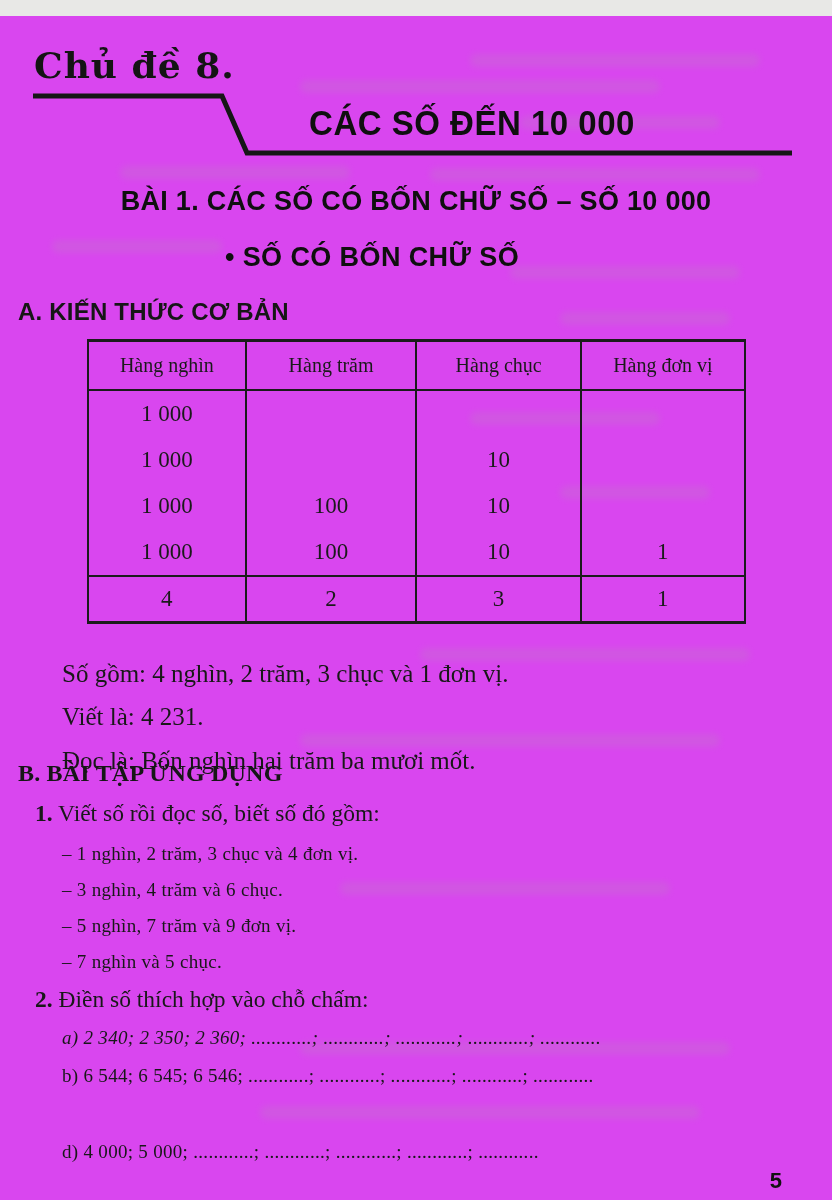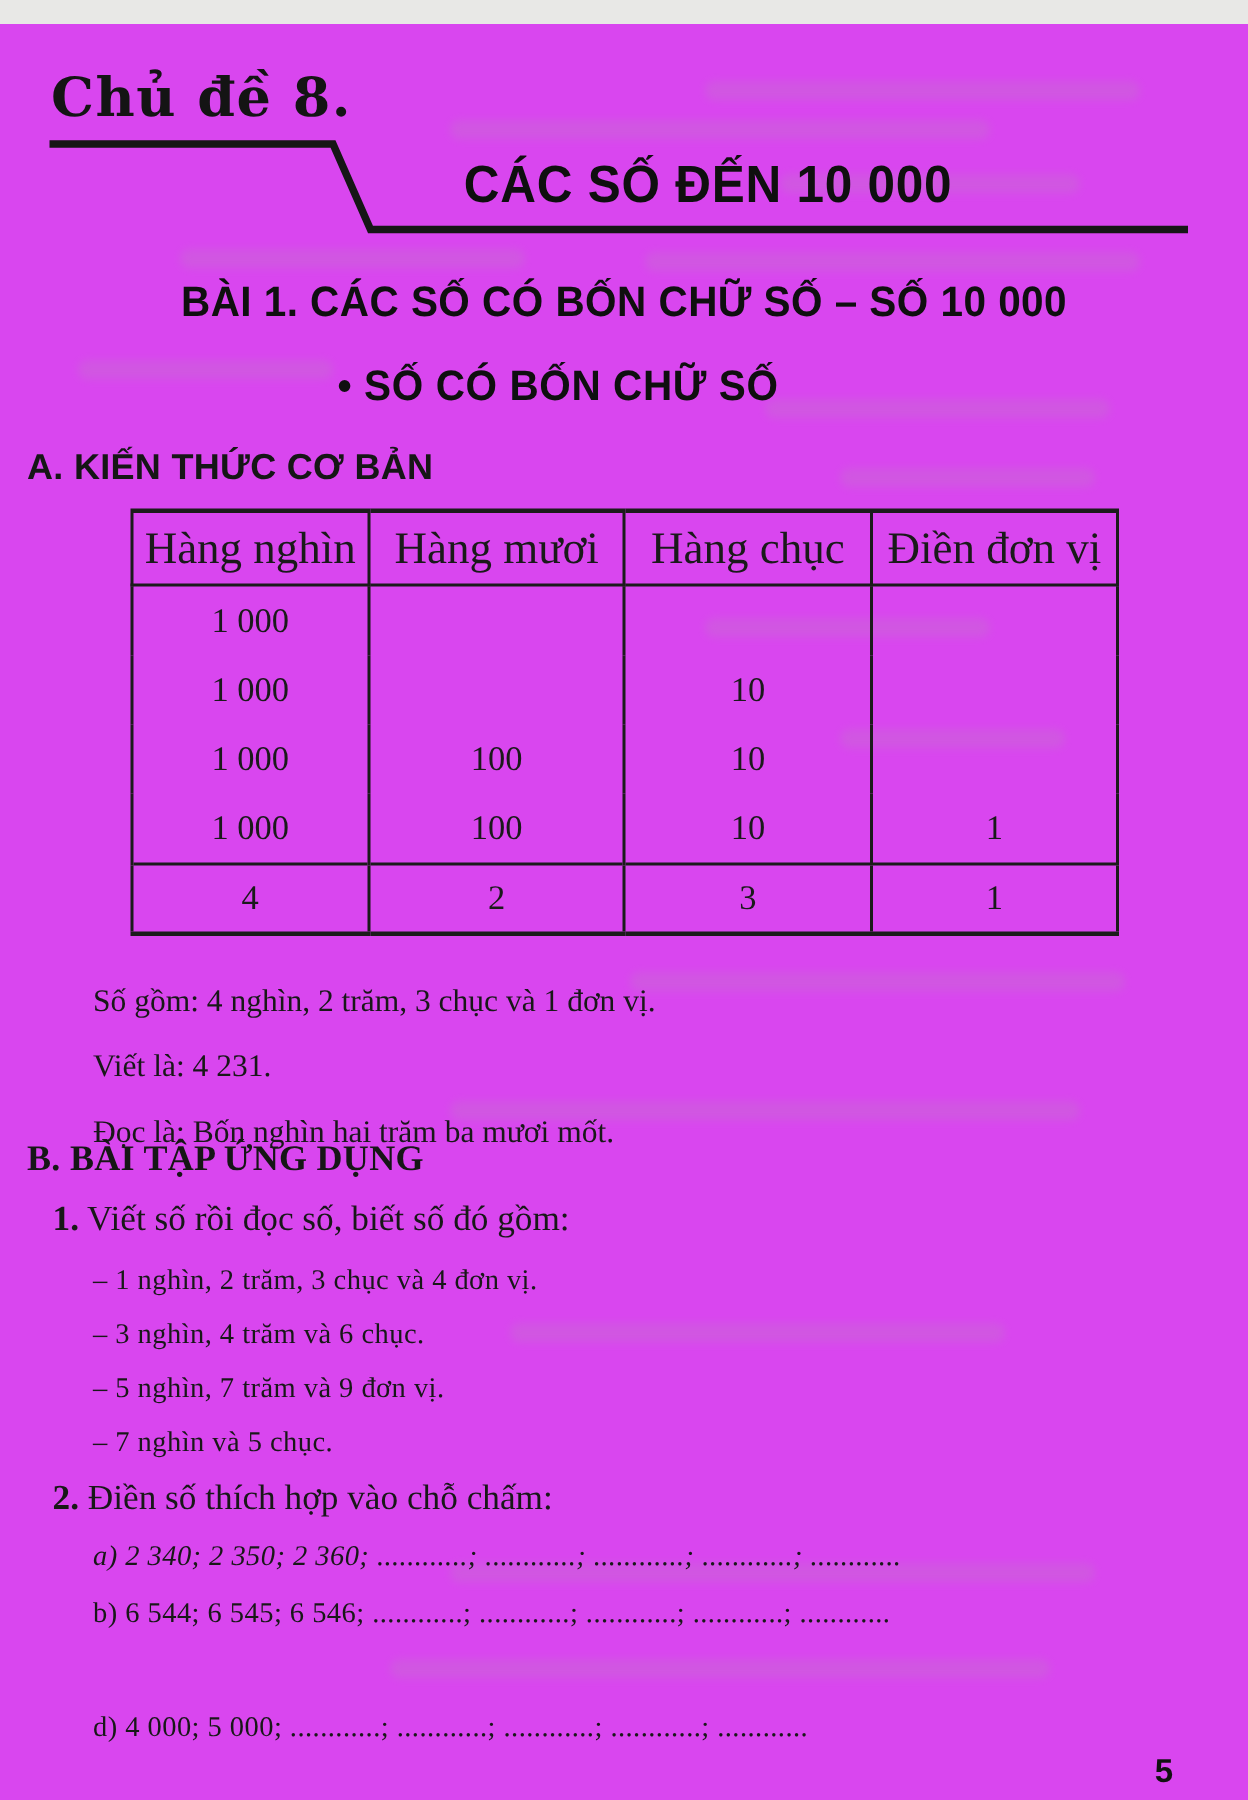--- a/index.html
+++ b/index.html
@@ -61,33 +61,33 @@
     color:#1a1a1a;
   }
   .kb-table td, .kb-table th {
     border-left:2px solid #1b1b1b;
     border-right:2px solid #1b1b1b;
     font-weight:400; padding:0;
   }
   .kb-table thead th {
     border-top:3px solid #1b1b1b;
     border-bottom:2px solid #1b1b1b;
-    height:47px; font-size:30px;
+    height:47px; font-size:20px;
   }
   .kb-table tbody td { height:46px; }
   .kb-table .summary td {
     border-top:2px solid #1b1b1b;
     border-bottom:3px solid #1b1b1b;
     height:44px;
   }
 
   
   .note-line {
     position:absolute; left:62px;
-    font-size:21px; line-height:1.25; color:#181818;
+    font-size:25px; line-height:1.25; color:#181818;
   }
   #note-0 { top:617px; }
   #note-1 { top:660px; }
   #note-2 { top:704px; }
 
   .exercise-head { position:absolute; left:35px; font-size:23.5px; color:#181818; }
   .exercise-head .ex-num { font-weight:700; }
   #ex1-head { top:784px; }
   #ex2-head { top:970px; }
 
@@ -153,23 +153,23 @@
   <table class="kb-table">
     <colgroup>
         <col style="width:24%">
         <col style="width:26%">
         <col style="width:25%">
         <col style="width:25%">
       </colgroup>
     <thead>
       <tr>
         <th>Hàng nghìn</th>
-        <th>Hàng mươi</th>
+        <th>Hàng trăm</th>
         <th>Hàng chục</th>
-        <th>Điền đơn vị</th>
+        <th>Hàng đơn vị</th>
       </tr>
     </thead>
     <tbody>
       <tr>
         <td>1 000</td>
         <td></td>
         <td></td>
         <td></td>
       </tr>
       <tr>

